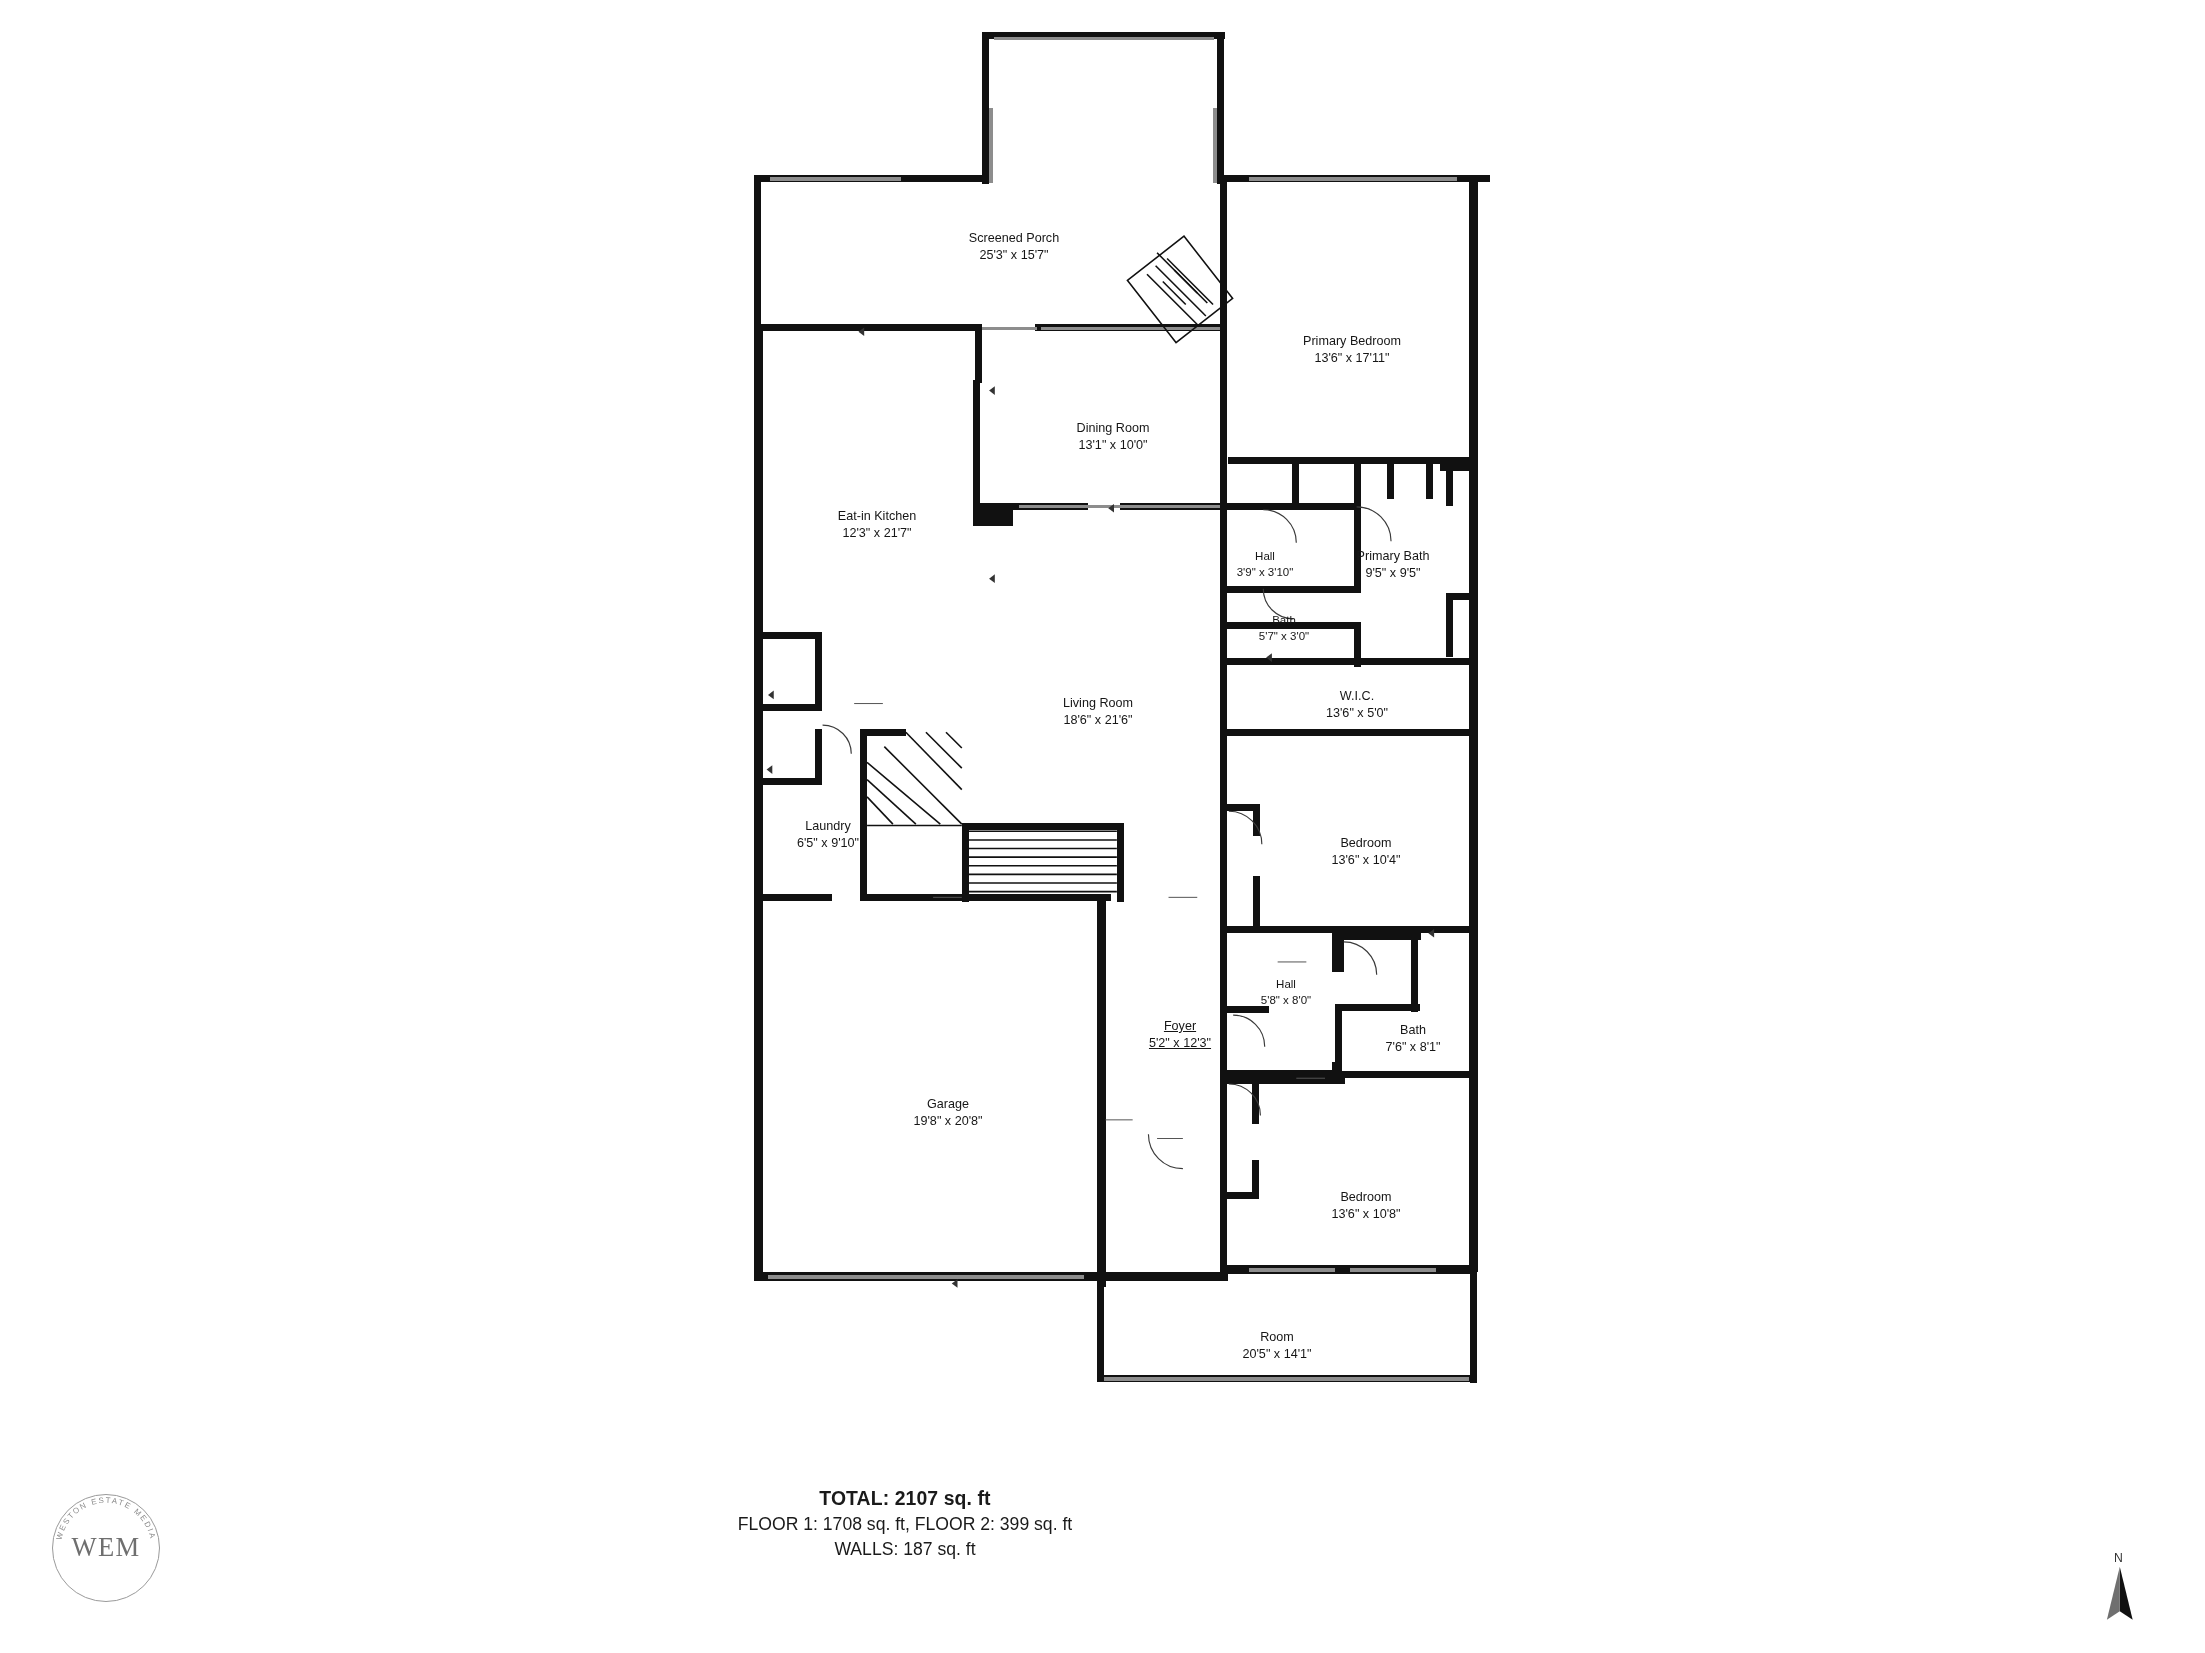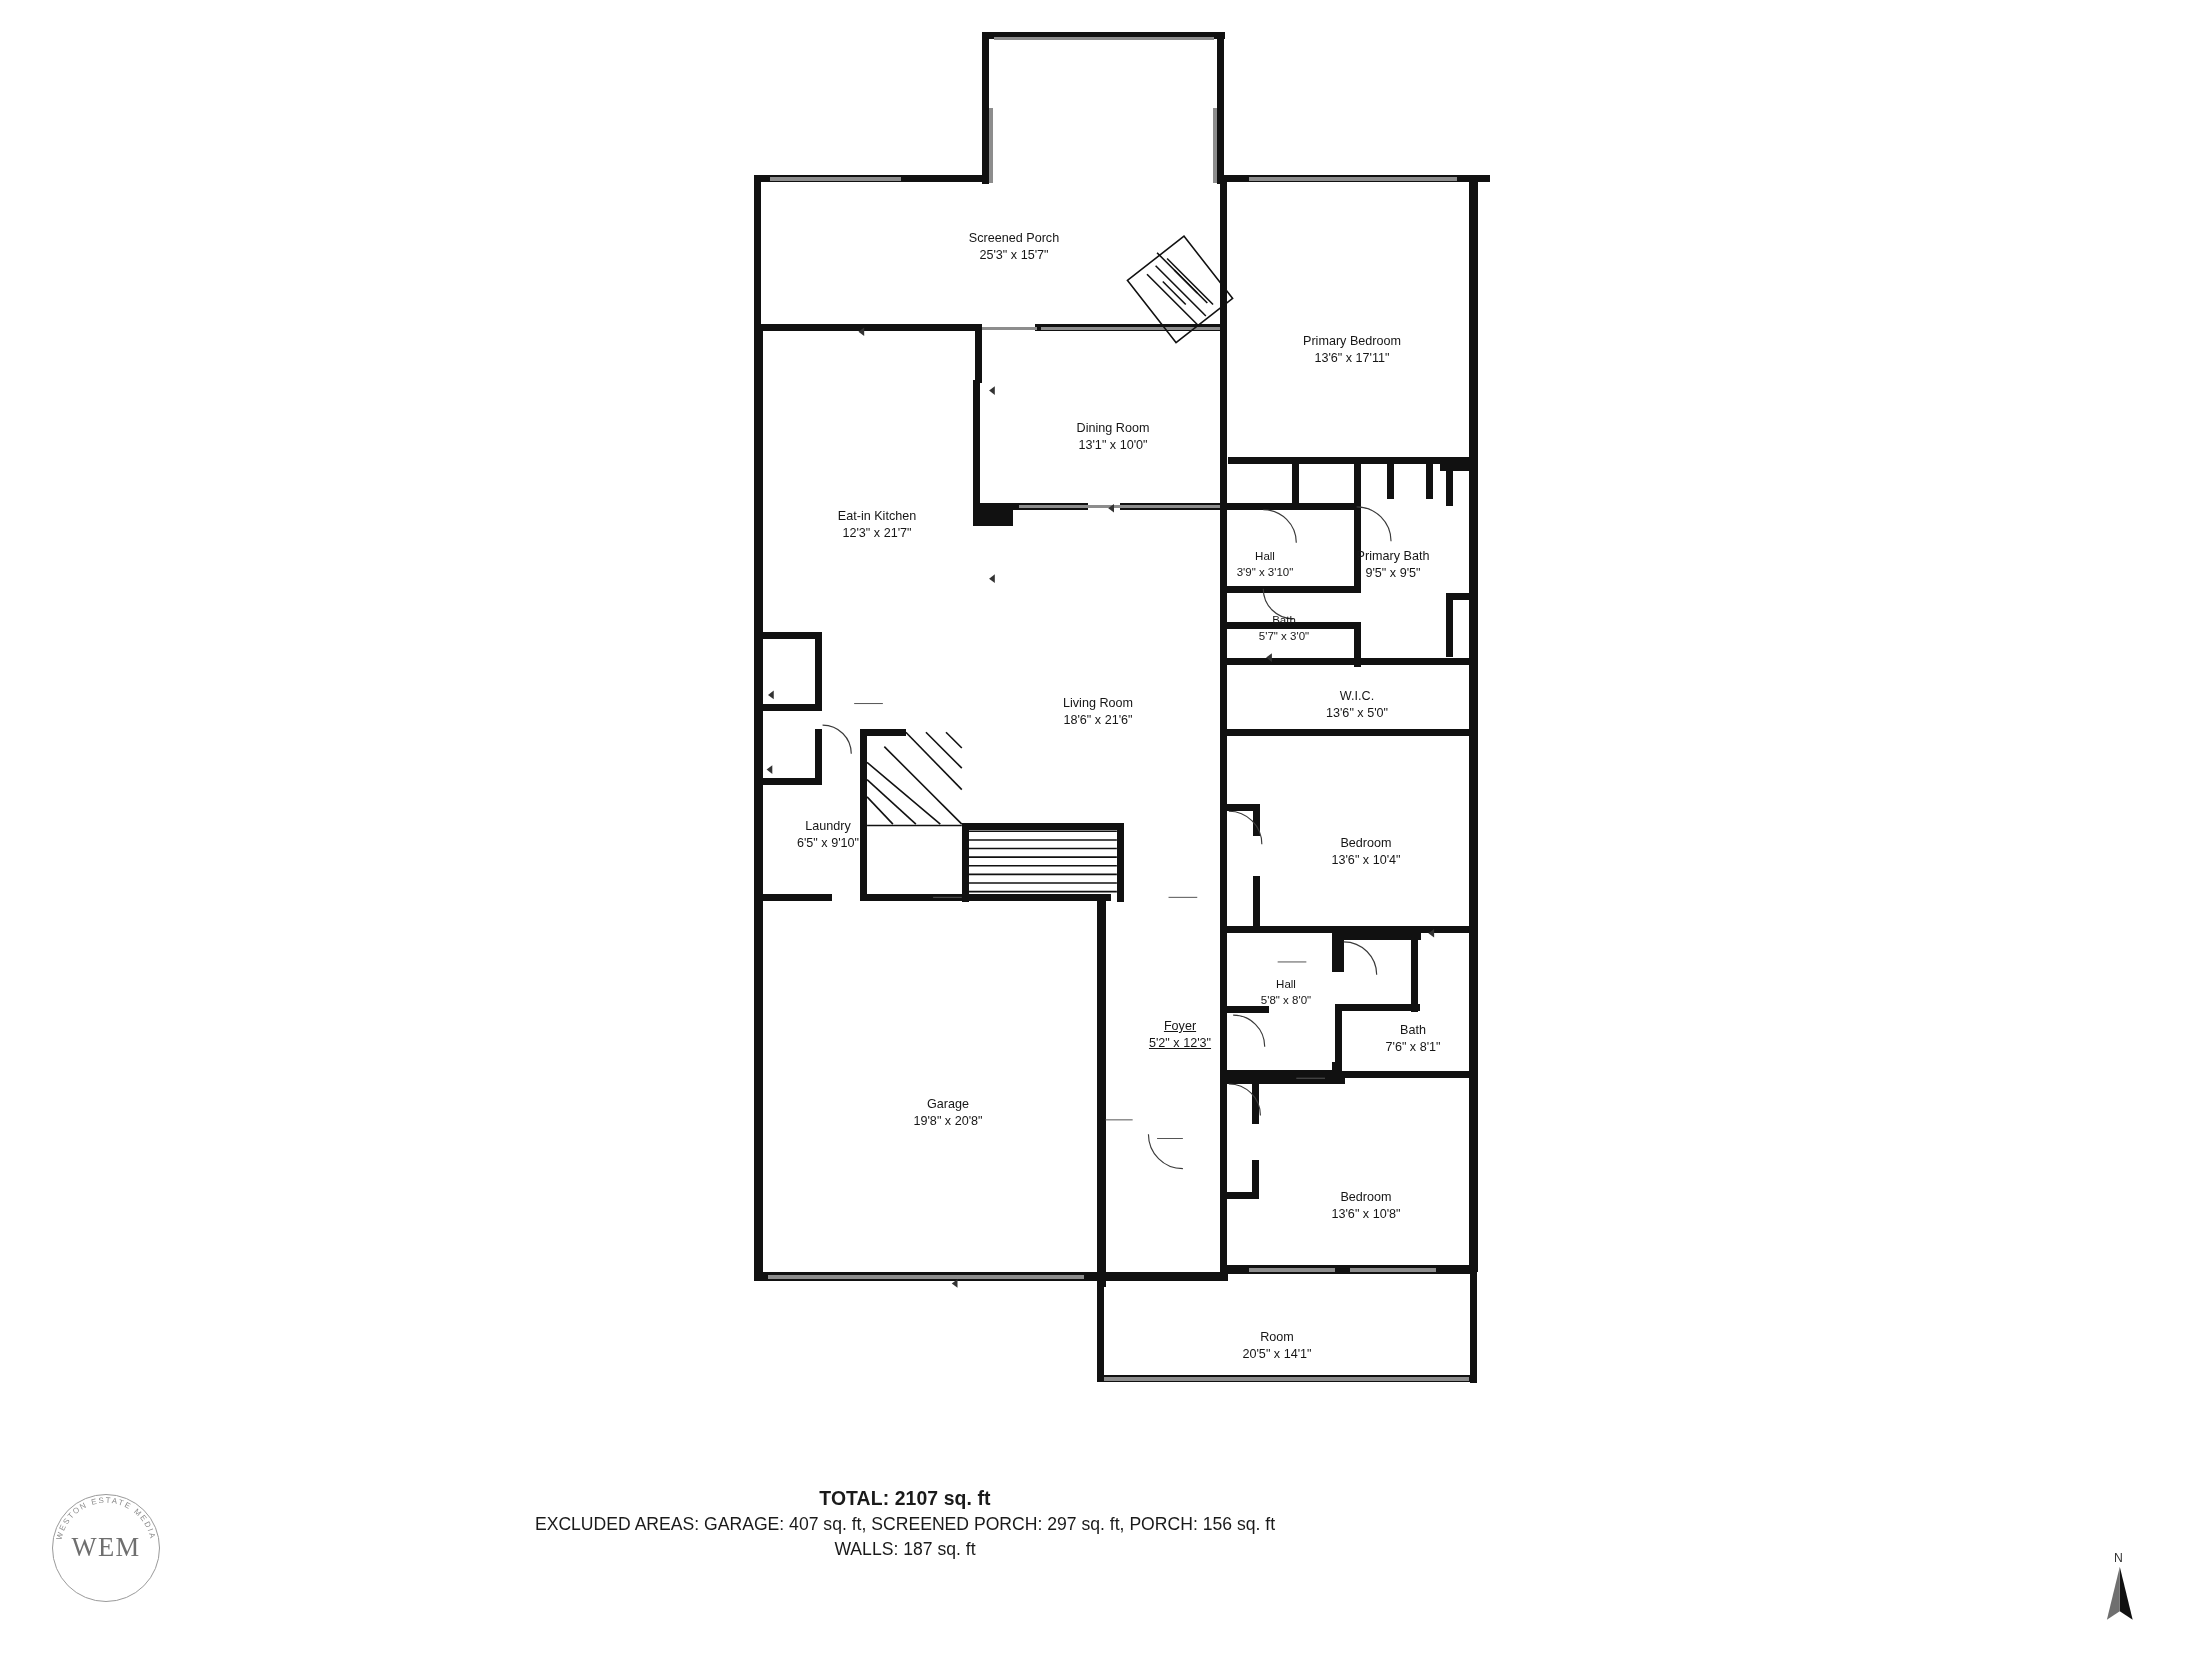--- a/index.html
+++ b/index.html
@@ -400,21 +400,21 @@
 
   <div class="room-label" style="left:1277px; top:1329px;">
     <span class="nm">Room</span>
     <span class="dm">20'5" x 14'1"</span>
   </div>
 
 </div>
 
 <div id="summary">
   <div class="total">TOTAL: 2107 sq. ft</div>
-  <div class="line">EXCLUDED AREAS: GARAGE: 407 sq. ft, SCREENED PORCH: 297 sq. ft, PORCH: 156 sq. ft</div>
+  <div class="line">FLOOR 1: 1708 sq. ft, FLOOR 2: 399 sq. ft</div>
   <div class="line">WALLS: 187 sq. ft</div>
 </div>
 
 <div id="logo">
   <div class="ring"></div>
   <svg class="arc" viewBox="0 0 170 170">
     <defs>
       <path id="arcpath" d="M 22 85 A 63 63 0 0 1 148 85"></path>
     </defs>
     <text>

